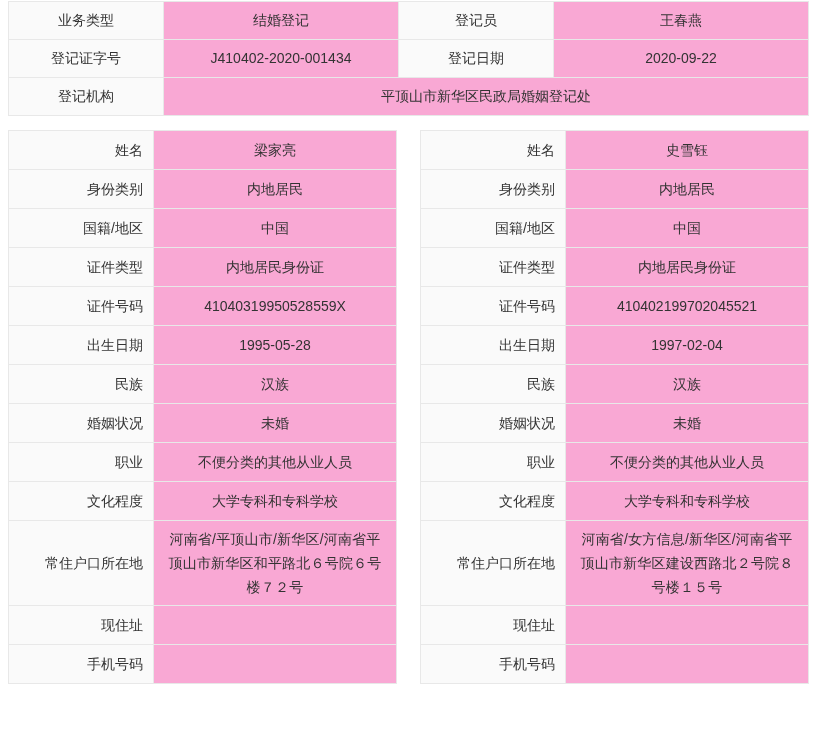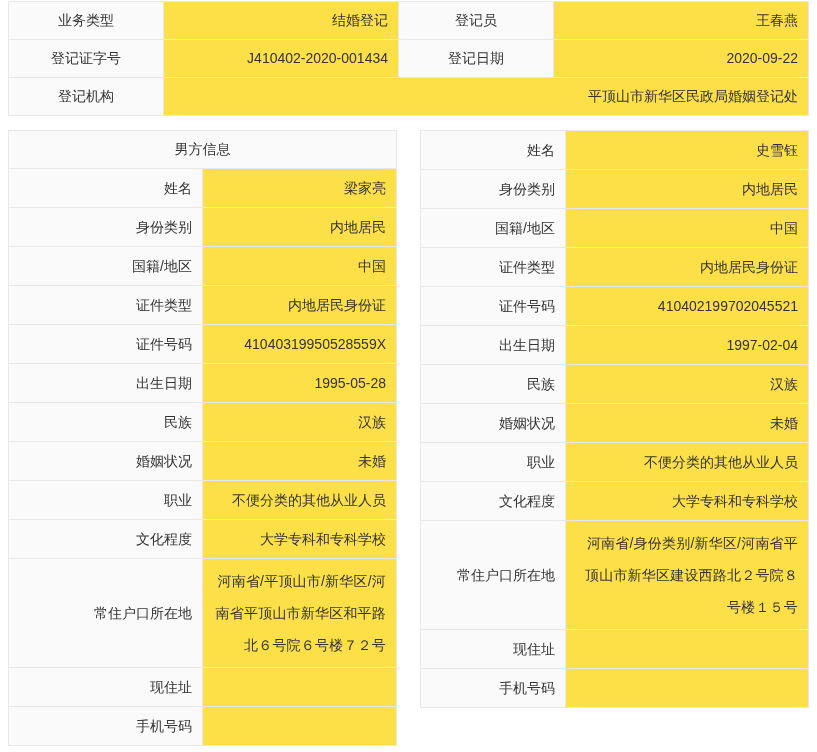--- a/index.html
+++ b/index.html
@@ -41,23 +41,23 @@
     font-size: 14px;
     line-height: 19px;
   }
   td.lbl {
     background: #fafafa;
     color: #333333;
     text-align: center;
     white-space: nowrap;
   }
   td.val {
-    background: #fde047;
-    color: #333333;
-    text-align: right;
+    background: #f9a8d4;
+    color: #333333;
+    text-align: center;
     word-break: break-all;
   }
 
   
   .panels {
     width: 817px;
     box-sizing: border-box;
     padding: 14px 8px 0 8px;
     display: flex;
     justify-content: space-between;
@@ -93,21 +93,21 @@
     text-align: right;
   }
   table.detail td.val {
     height: 39px;
     margin-left: 26px;
   }
   table.detail tr.multi td {
     height: 76px;
   }
   table.detail tr.multi td.val {
-    line-height: 32px;
+    line-height: 24px;
     letter-spacing: 0.2px;
   }
   table.detail tr.empty td.val {
     height: 39px;
   }
 </style>
 </head>
 <body>
 
 <div class="page">
@@ -134,23 +134,20 @@
       </tbody>
     </table>
   </div>
 
   <div class="panels">
 
     <div class="panel">
       <table class="detail">
         <tbody>
           <tr>
-            <td class="head" colspan="2">男方信息</td>
-          </tr>
-          <tr>
             <td class="lbl">姓名</td>
             <td class="val">梁家亮</td>
           </tr>
           <tr>
             <td class="lbl">身份类别</td>
             <td class="val">内地居民</td>
           </tr>
           <tr>
             <td class="lbl">国籍/地区</td>
             <td class="val">中国</td>
@@ -237,21 +234,21 @@
           <tr>
             <td class="lbl">职业</td>
             <td class="val">不便分类的其他从业人员</td>
           </tr>
           <tr>
             <td class="lbl">文化程度</td>
             <td class="val">大学专科和专科学校</td>
           </tr>
           <tr class="multi">
             <td class="lbl">常住户口所在地</td>
-            <td class="val">河南省/身份类别/新华区/河南省平顶山市新华区建设西路北２号院８号楼１５号</td>
+            <td class="val">河南省/女方信息/新华区/河南省平顶山市新华区建设西路北２号院８号楼１５号</td>
           </tr>
           <tr class="empty">
             <td class="lbl">现住址</td>
             <td class="val"></td>
           </tr>
           <tr class="empty">
             <td class="lbl">手机号码</td>
             <td class="val"></td>
           </tr>
         </tbody>

